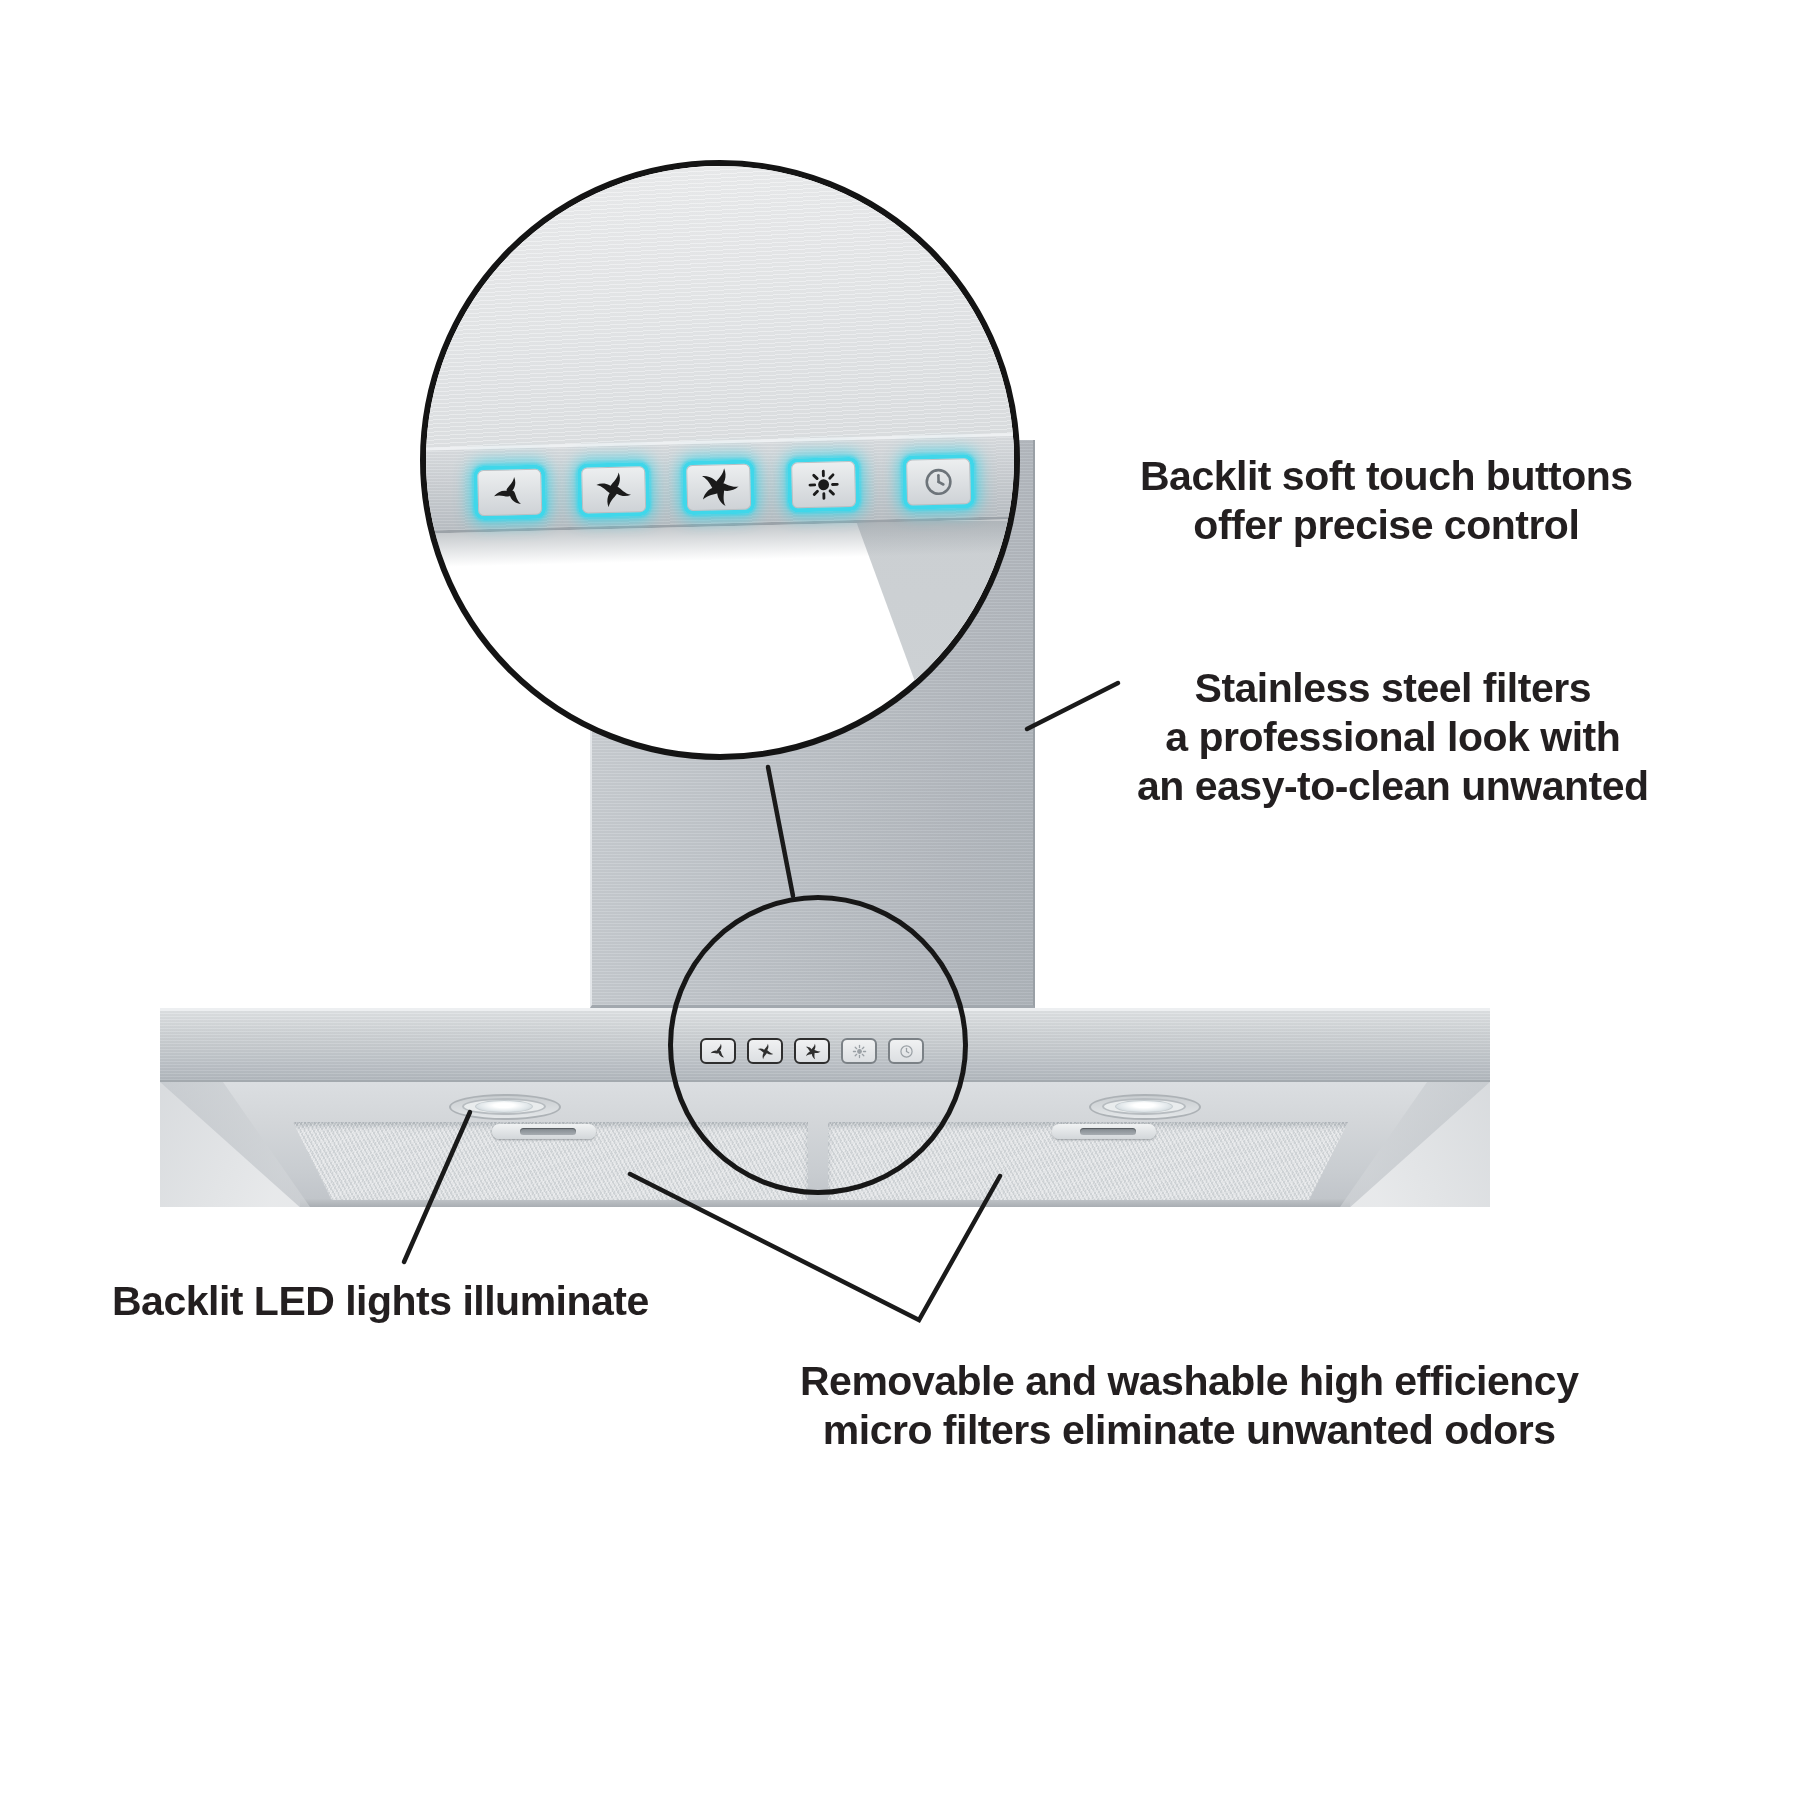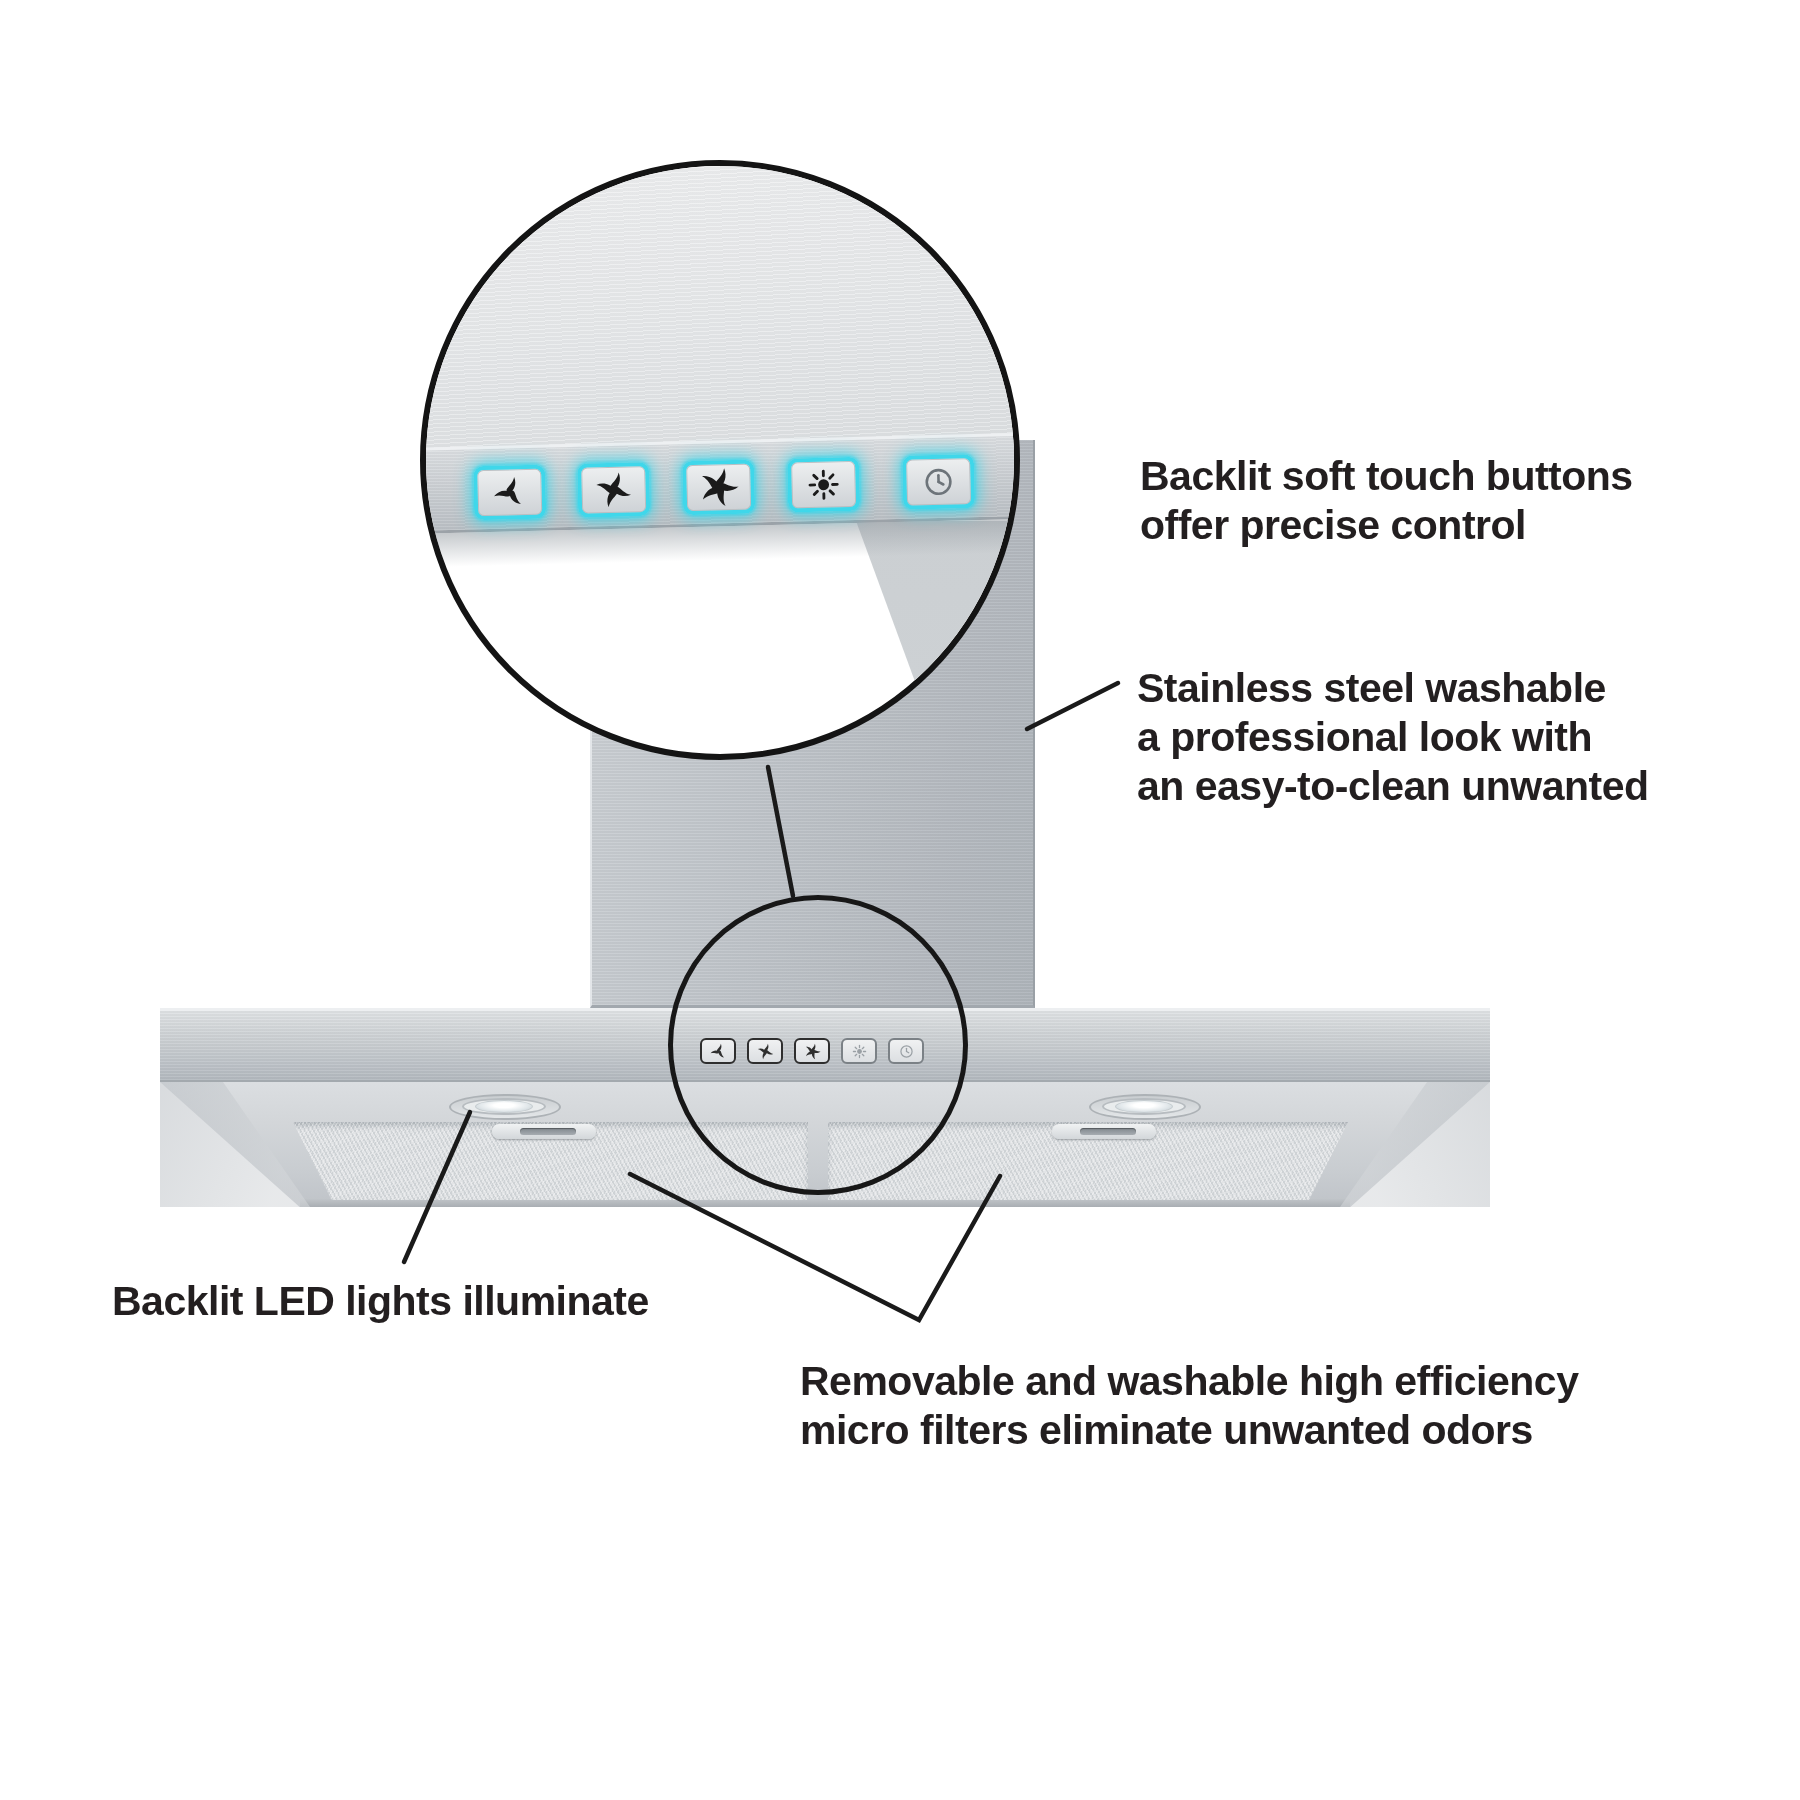--- a/index.html
+++ b/index.html
@@ -1,17 +1,17 @@
 <!DOCTYPE html>
 <html style="--glow: #3fd7ea;"><head>
 <meta charset="utf-8">
 <style>
   html,body{margin:0;padding:0;background:#fff;}
   .scene{position:relative;width:1800px;height:1800px;background:#fff;overflow:hidden;
-         font-family:"Liberation Sans","DejaVu Sans",sans-serif;}
+         font-family:"Liberation Sans","DejaVu Sans",sans-serif;text-align:center;}
   .abs{position:absolute;}
 
   
   .chimney{left:590px;top:440px;width:445px;height:568px;
     background:linear-gradient(100deg,#ced2d6 0%,#c0c5ca 45%,#b6bbc1 78%,#b0b6bc 100%);
     border-left:2px solid #e3e6e9;border-right:2px solid #9aa0a6;border-bottom:3px solid #a2a8ae;box-sizing:border-box;}
   .chimney:after{content:"";position:absolute;inset:0;
     background:repeating-linear-gradient(0deg,rgba(255,255,255,.06) 0 1px,rgba(0,0,0,.035) 1px 3px);}
 
   
@@ -286,21 +286,21 @@
       <line x1="470" y1="1112" x2="404" y2="1262"></line>
       <polyline points="630,1174 919,1320 1000,1176"></polyline>
     </g>
   </svg>
 
   <div class="note" style="left:1140px;top:452px">
     <div>Backlit soft touch buttons</div>
     <div>offer precise control</div>
   </div>
   <div class="note" style="left:1137px;top:664px">
-    <div>Stainless steel washable</div>
+    <div>Stainless steel filters</div>
     <div>a professional look with</div>
     <div>an easy-to-clean unwanted</div>
   </div>
   <div class="note" style="left:112px;top:1277px">
     <div>Backlit LED lights illuminate</div>
   </div>
   <div class="note" style="left:800px;top:1357px">
     <div>Removable and washable high efficiency</div>
     <div>micro filters eliminate unwanted odors</div>
   </div>

